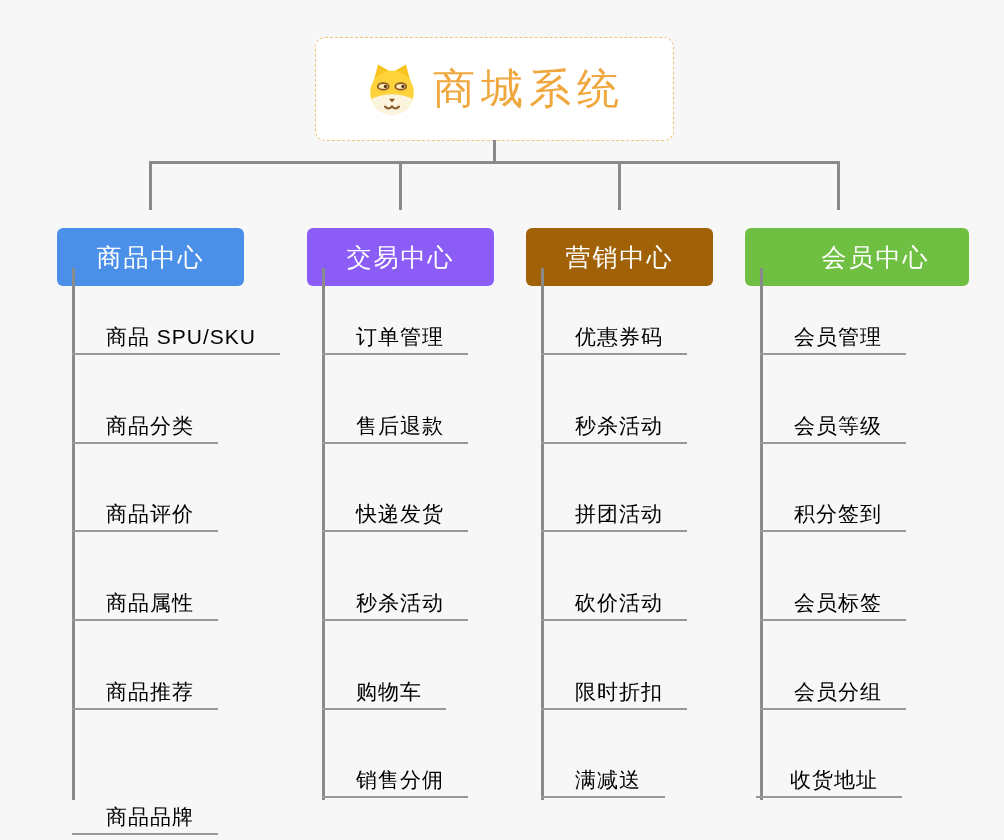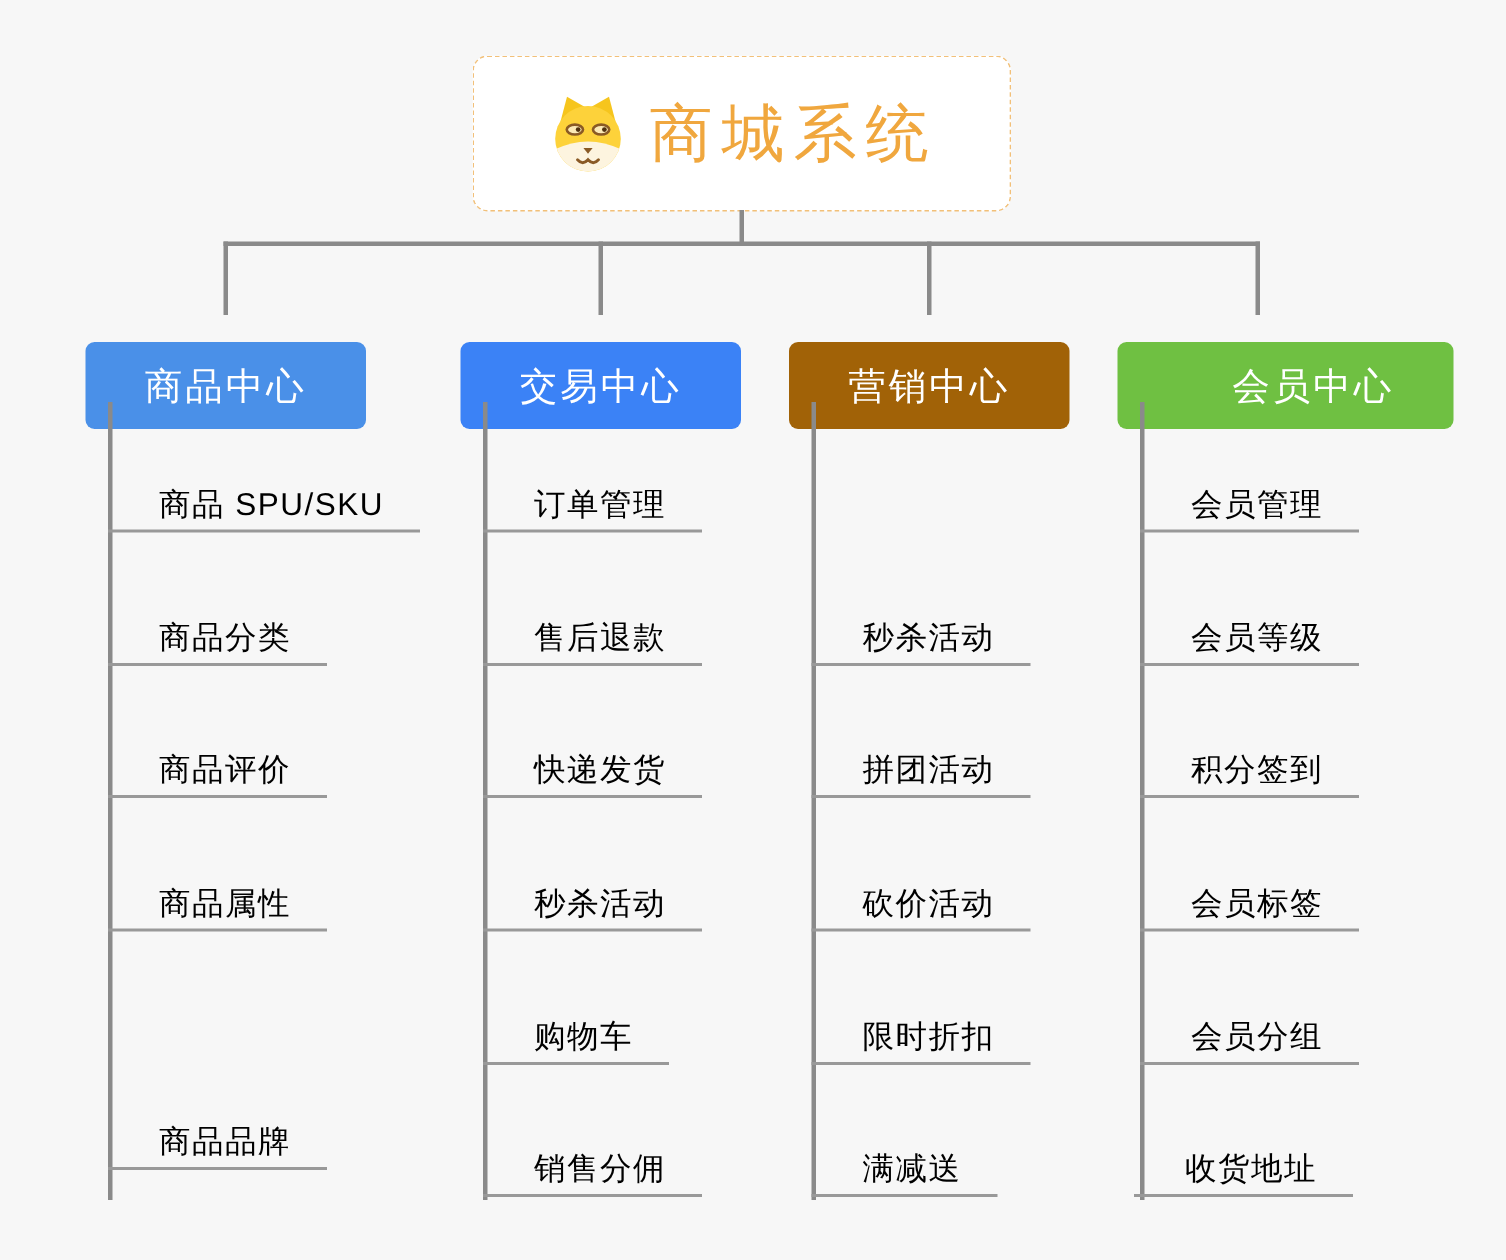--- a/index.html
+++ b/index.html
@@ -98,42 +98,44 @@
   </div>
 
   <div class="conn v" style="left: 493px; top: 140px; height: 22px; background: rgb(138, 138, 138);"></div>
   <div class="conn h" style="left: 149px; top: 161px; width: 691px; background: rgb(138, 138, 138);"></div>
   <div class="conn v" style="left: 149px; top: 161px; height: 49px; background: rgb(138, 138, 138);"></div>
   <div class="conn v" style="left: 399px; top: 161px; height: 49px; background: rgb(138, 138, 138);"></div>
   <div class="conn v" style="left: 618px; top: 161px; height: 49px; background: rgb(138, 138, 138);"></div>
   <div class="conn v" style="left: 837px; top: 161px; height: 49px; background: rgb(138, 138, 138);"></div>
 
   <div class="branch-box" style="left: 57px; background: rgb(74, 144, 232);">商品中心</div>
-  <div class="branch-box" style="left: 307px; background: #3b82f6;">交易中心</div>
+  <div class="branch-box" style="left: 307px; background: #8b5cf6;">交易中心</div>
   <div class="branch-box" style="left: 526px; background: #a16207;">营销中心</div>
   <div class="branch-box" style="left: 745px; background: rgb(111, 192, 66); padding-left: 37px;">会员中心</div>
 
   <div class="conn v spine" style="left: 72px; top: 268px; height: 532px; background: rgb(138, 138, 138);"></div>
   <div class="conn v spine" style="left: 322px; top: 268px; height: 532px; background: rgb(138, 138, 138);"></div>
   <div class="conn v spine" style="left: 541px; top: 268px; height: 532px; background: rgb(138, 138, 138);"></div>
   <div class="conn v spine" style="left: 760px; top: 268px; height: 532px; background: rgb(138, 138, 138);"></div>
 
   <div class="leaf" style="left:72px; top:320px">商品 SPU/SKU</div>
   <div class="leaf" style="left:72px; top:409px">商品分类</div>
   <div class="leaf" style="left:72px; top:497px">商品评价</div>
   <div class="leaf" style="left:72px; top:586px">商品属性</div>
-  <div class="leaf" style="left:72px; top:745px">商品品牌</div>
+  <div class="leaf" style="left:72px; top:675px">商品推荐</div>
+  <div class="leaf" style="left:72px; top:800px">商品品牌</div>
 
   <div class="leaf" style="left:322px; top:320px">订单管理</div>
   <div class="leaf" style="left:322px; top:409px">售后退款</div>
   <div class="leaf" style="left:322px; top:497px">快递发货</div>
   <div class="leaf" style="left:322px; top:586px">秒杀活动</div>
   <div class="leaf" style="left:322px; top:675px">购物车</div>
   <div class="leaf" style="left:322px; top:763px">销售分佣</div>
 
+  <div class="leaf" style="left:541px; top:320px">优惠券码</div>
   <div class="leaf" style="left:541px; top:497px">拼团活动</div>
   <div class="leaf" style="left:541px; top:409px">秒杀活动</div>
   <div class="leaf" style="left:541px; top:586px">砍价活动</div>
   <div class="leaf" style="left:541px; top:675px">限时折扣</div>
   <div class="leaf" style="left:541px; top:763px">满减送</div>
 
   <div class="leaf" style="left:760px; top:320px">会员管理</div>
   <div class="leaf" style="left:760px; top:409px">会员等级</div>
   <div class="leaf" style="left:760px; top:497px">积分签到</div>
   <div class="leaf" style="left:760px; top:586px">会员标签</div>

